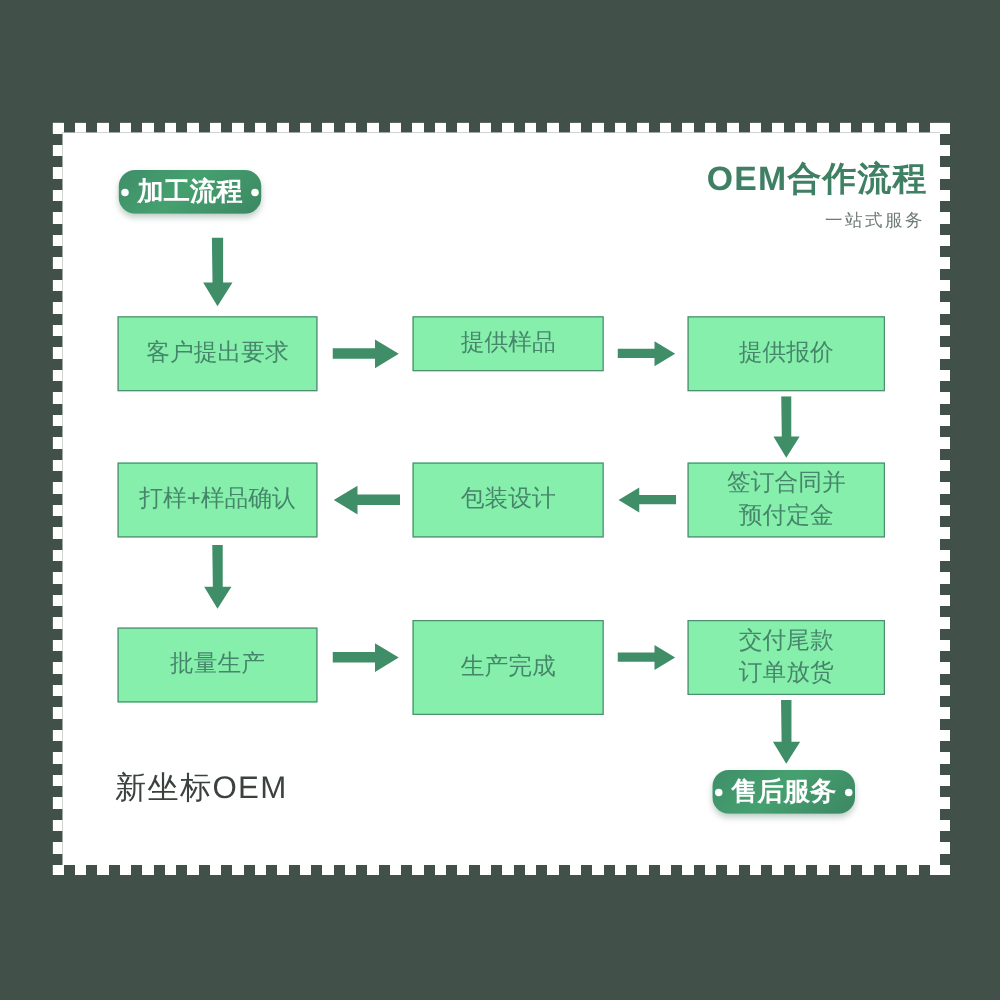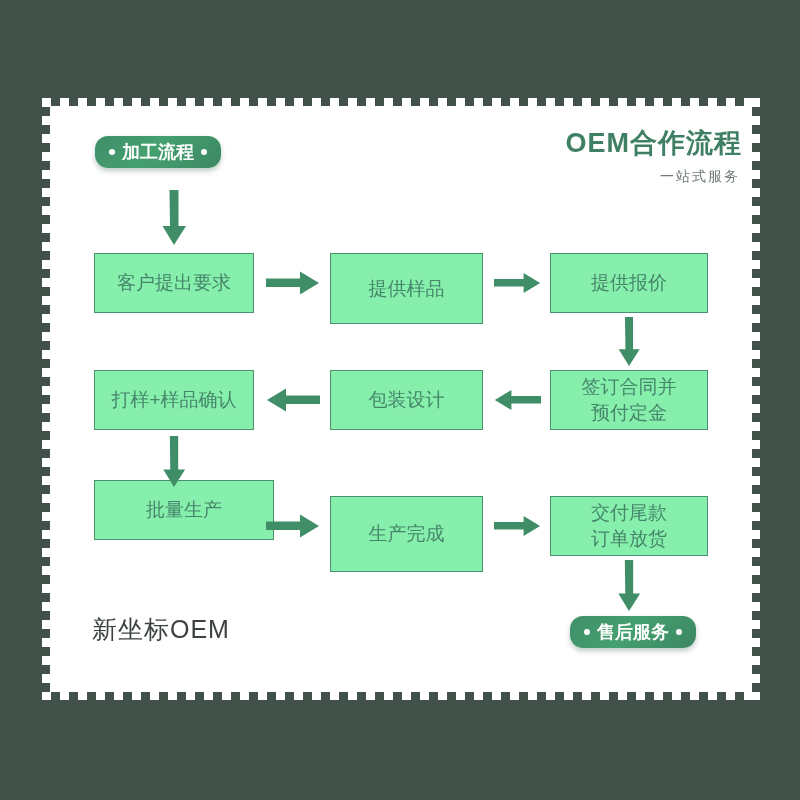--- a/index.html
+++ b/index.html
@@ -71,26 +71,26 @@
     letter-spacing: 2px;
     white-space: nowrap;
   }
 
   
   .pill {
     position: absolute;
     display: flex;
     align-items: center;
     gap: 7px;
-    padding: 7px 14px;
+    padding: 7px 2px;
     border-radius: 13px;
     background: linear-gradient(135deg, #3f8e68 0%, #45a06f 45%, #3c8763 100%);
     box-shadow: 0 3px 5px rgba(40, 90, 65, 0.30);
     color: #ffffff;
-    font-size: 18px;
+    font-size: 21px;
     font-weight: bold;
     white-space: nowrap;
     line-height: 1;
   }
   .pill .dot {
     width: 6px;
     height: 6px;
     border-radius: 50%;
     background: #ffffff;
     flex: none;
@@ -150,29 +150,29 @@
 
       <div class="pill" id="badge-service">
         <span class="dot"></span>
         <span>售后服务</span>
         <span class="dot"></span>
       </div>
 
       <div class="footer-brand">新坐标OEM</div>
 
       <div class="box" style="left:52px;  top:155px; width:160px; height:60px;">客户提出要求</div>
-      <div class="box" style="left:288px; top:155px; width:153px; height:71px;">提供样品</div>
+      <div class="box" style="left:288px; top:155px; width:153px; height:44px;">提供样品</div>
       <div class="box" style="left:52px;  top:272px; width:160px; height:60px;">打样+样品确认</div>
 
       <div class="box" style="left:508px; top:155px; width:158px; height:60px;">提供报价</div>
       <div class="box" style="left:288px; top:272px; width:153px; height:60px;">包装设计</div>
       <div class="box" style="left:508px; top:272px; width:158px; height:60px;">签订合同并
 预付定金</div>
 
-      <div class="box" style="left:52px;  top:382px; width:180px; height:60px;">批量生产</div>
+      <div class="box" style="left:52px;  top:404px; width:160px; height:60px;">批量生产</div>
       <div class="box" style="left:288px; top:398px; width:153px; height:76px;">生产完成</div>
       <div class="box" style="left:508px; top:398px; width:158px; height:60px;">交付尾款
 订单放货</div>
 
       <div class="arrow" style="left:118px; top:92px;">
         <svg width="28" height="56" viewBox="0 0 28 56">
           <path d="M9.5 0 h9 v36 h7.5 L14 55 2.5 36 H10 z" fill="#3f8e68"></path>
         </svg>
       </div>
 

